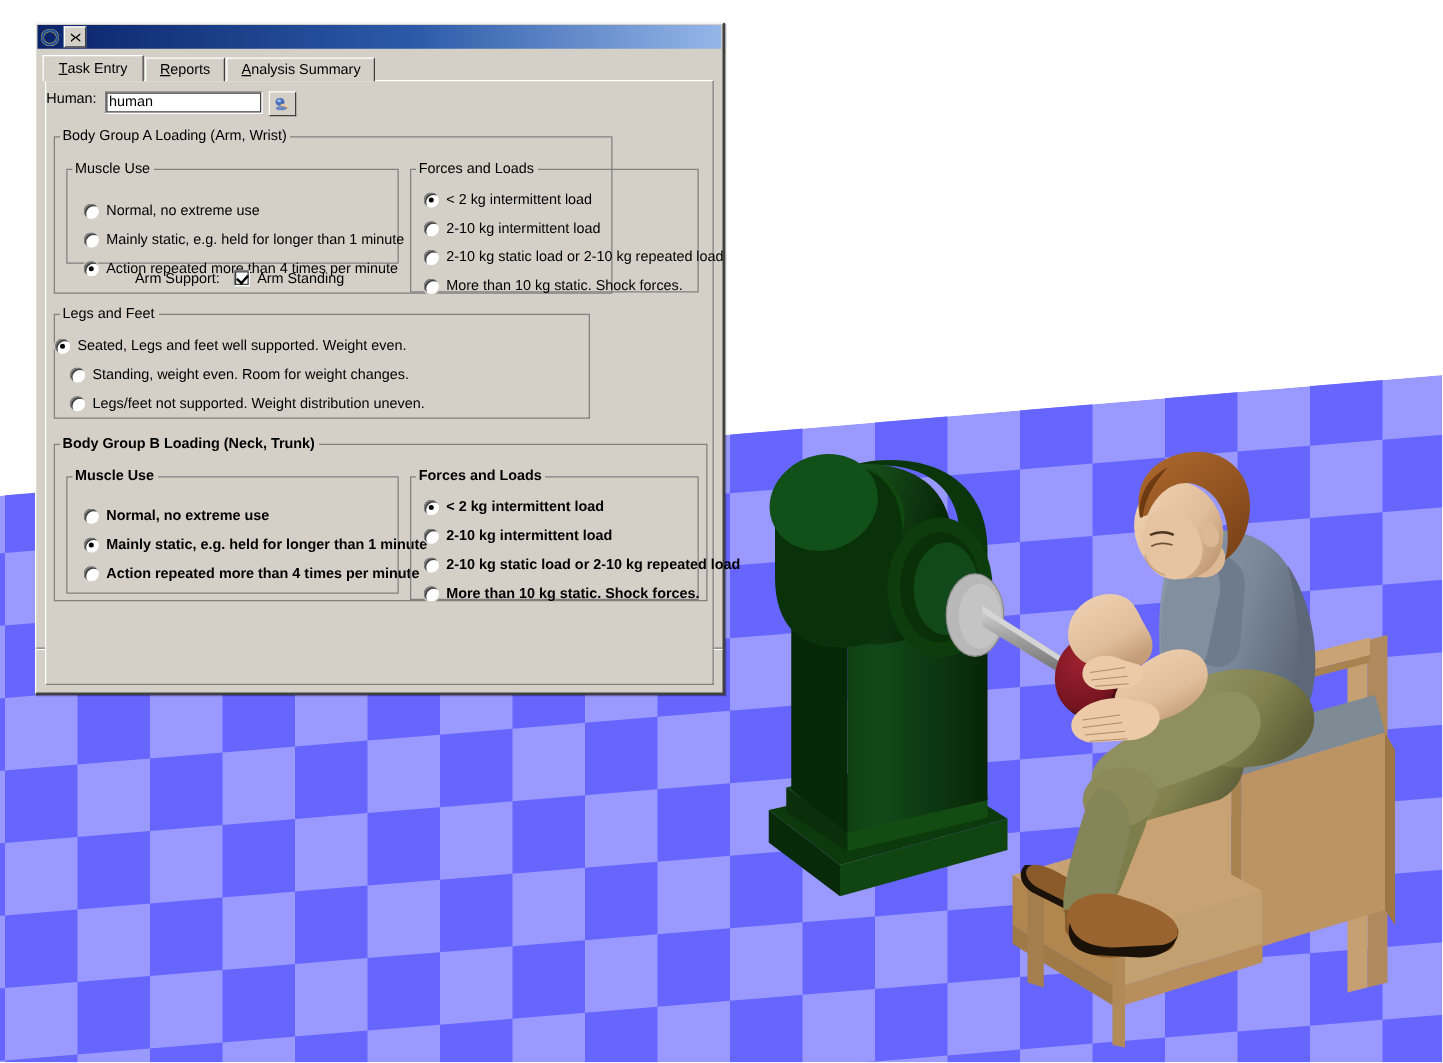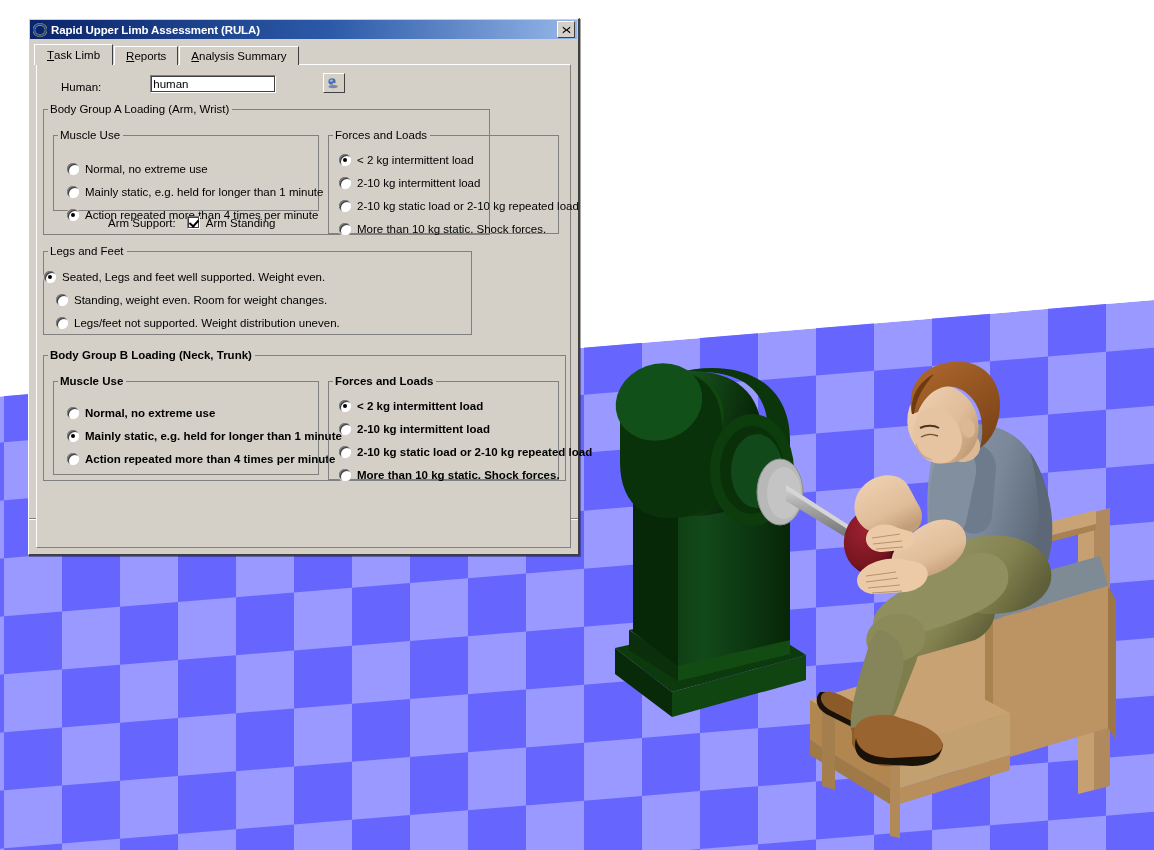--- a/index.html
+++ b/index.html
@@ -127,24 +127,23 @@
     border-right: 1px solid #808080;
     border-bottom: 1px solid #808080;
     box-sizing: border-box;
     background: #d4d0c8;
     z-index: 2;
   }
 
   
   .human-row {
     position: absolute;
-    left: 24px; top: 8px;
+    left: 0; top: 8px;
     display: flex;
-    align-items: flex-end;
-    gap: 42px;
+    align-items: flex-start;
   }
   .human-label { font-size: 11.5px; margin-right: 7px; }
   .human-input {
     width: 126px;
     height: 18px;
     background: #ffffff;
     border-top: 1px solid #808080;
     border-left: 1px solid #808080;
     border-right: 1px solid #ffffff;
     border-bottom: 1px solid #ffffff;
@@ -661,32 +660,31 @@
 </div>
 
 <div id="rula-dialog">
 
   <div class="titlebar">
     <svg class="tb-icon" viewBox="0 0 16 16">
       <ellipse cx="8" cy="8" rx="7" ry="6.5" fill="none" stroke="#e8b33a" stroke-width="3"></ellipse>
       <ellipse cx="8" cy="8" rx="7" ry="6.5" fill="none" stroke="#1a4fa0" stroke-width="2.2"></ellipse>
       <ellipse cx="8" cy="8" rx="4.2" ry="3.8" fill="#0a246a"></ellipse>
     </svg>
-    <span class="tb-title">Rapid Upper Limb Assessment (RULA)</span>
     <div class="tb-close">
       <svg width="9" height="8" viewBox="0 0 9 8">
         <path d="M0.8,0.5 L4.5,3.6 L8.2,0.5 L8.2,1.9 L5.6,4 L8.2,6.1 L8.2,7.5 L4.5,4.4 L0.8,7.5 L0.8,6.1 L3.4,4 L0.8,1.9 Z" fill="#000"></path>
       </svg>
     </div>
   </div>
 
   <div class="tabstrip">
     <div class="tab selected">
       <span class="mn">T</span>
-        <span>ask Limb</span>
+        <span>ask Entry</span>
     </div>
     <div class="tab">
       <span class="mn">R</span>
         <span>eports</span>
     </div>
     <div class="tab">
       <span class="mn">A</span>
         <span>nalysis Summary</span>
     </div>
   </div>

